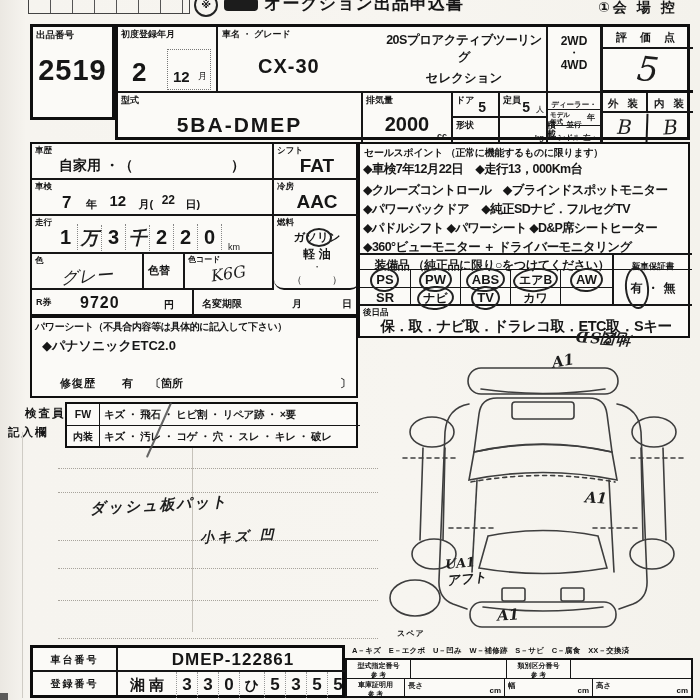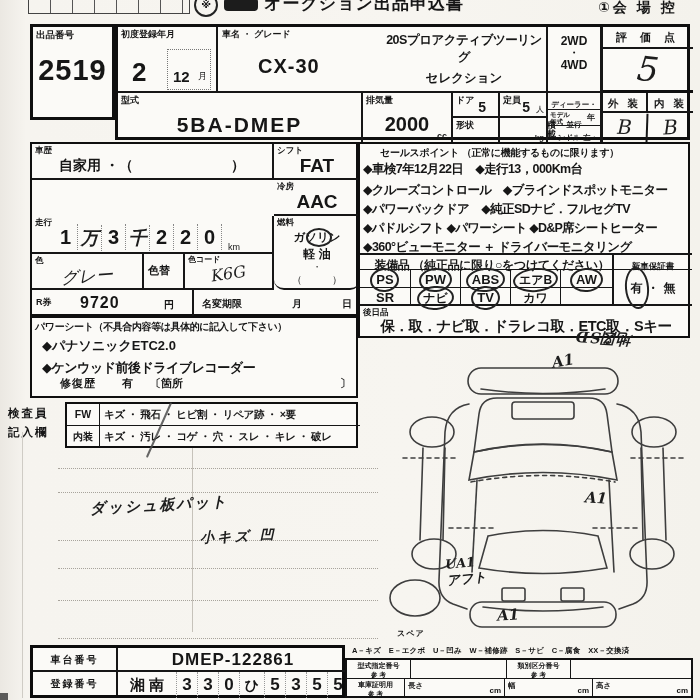--- a/index.html
+++ b/index.html
@@ -128,20 +128,31 @@
 
     <div class="cell" style="left:0;top:0;width:242px;height:36px;border-right:2px solid #161616;border-bottom:2px solid #161616;">
       <div class="l" style="padding:2px 0 0 3px;font-size:8.5px;">車歴</div>
       <div class="c b" style="font-size:14px;margin-top:2px;">自家用 ・（　　　　　　　）</div>
     </div>
     <div class="cell" style="left:242px;top:0;width:86px;height:36px;border-bottom:2px solid #161616;">
       <div class="l" style="padding:2px 0 0 3px;font-size:8.5px;">シフト</div>
       <div class="c b" style="font-size:19px;margin-top:0;">FAT</div>
     </div>
 
+    <div class="cell" style="left:0;top:36px;width:242px;height:36px;border-right:2px solid #161616;border-bottom:2px solid #161616;">
+      <div class="l" style="padding:2px 0 0 3px;font-size:8.5px;">車検</div>
+      <div style="margin-top:1px;padding-left:30px;">
+        <span class="b" style="font-size:17px;">7</span>
+        <span class="b" style="font-size:11px;margin-left:10px;">年</span>
+        <span class="b" style="font-size:15px;margin-left:8px;vertical-align:2px;">12</span>
+        <span class="b" style="font-size:11px;margin-left:8px;">月(</span>
+        <span class="b" style="font-size:12px;vertical-align:4px;margin-left:4px;">22</span>
+        <span class="b" style="font-size:11px;margin-left:6px;">日)</span>
+      </div>
+    </div>
     <div class="cell" style="left:242px;top:36px;width:86px;height:36px;border-bottom:2px solid #161616;">
       <div class="l" style="padding:2px 0 0 3px;font-size:8.5px;">冷房</div>
       <div class="c b" style="font-size:19px;">AAC</div>
     </div>
 
     <div class="cell" style="left:0;top:72px;width:242px;height:38px;border-right:2px solid #161616;border-bottom:2px solid #161616;">
       <div class="l" style="padding:2px 0 0 3px;font-size:8.5px;">走行</div>
       <div class="ab" style="left:22px;top:8px;white-space:nowrap;">
         <span class="digit">1</span><span class="digit hand" style="font-size:18px;">万</span><span class="digit">3</span><span class="digit hand" style="font-size:18px;">千</span><span class="digit">2</span><span class="digit">2</span><span class="digit">0</span><span style="display:inline-block;width:24px;font-size:9px;font-weight:400;text-align:center;vertical-align:-6px;">km</span>
       </div>
@@ -176,21 +187,21 @@
       <div class="cell" style="left:160px;top:0;width:168px;height:26px;border-left:2px solid #161616;">
         <span class="b" style="position:absolute;left:8px;top:7px;font-size:10px;">名変期限</span>
         <span class="b" style="position:absolute;left:98px;top:7px;font-size:10px;">月</span>
         <span class="b" style="position:absolute;right:8px;top:7px;font-size:10px;">日</span>
       </div>
     </div>
   </div>
 
   <div class="cell" style="left:358px;top:142px;width:332px;height:196px;border:2.5px solid #0f0f0f;background:#fbfaf7;">
     <div class="cell" style="left:0;top:0;width:332px;height:111px;border-bottom:2px solid #161616;">
-      <div class="b" style="font-size:10px;padding:2px 0 0 20px;letter-spacing:-0.3px;">セールスポイント （正常に機能するものに限ります）</div>
+      <div class="b" style="font-size:10px;padding:2px 0 0 4px;letter-spacing:-0.3px;">セールスポイント （正常に機能するものに限ります）</div>
       <div class="b" style="font-size:12.5px;padding-left:3px;margin-top:1px;letter-spacing:-0.6px;">◆車検7年12月22日　◆走行13，000Km台</div>
       <div class="b" style="font-size:12.5px;padding-left:3px;margin-top:4px;letter-spacing:-0.8px;">◆クルーズコントロール　◆ブラインドスポットモニター</div>
       <div class="b" style="font-size:12.5px;padding-left:3px;margin-top:2px;letter-spacing:-0.6px;">◆パワーバックドア　◆純正SDナビ．フルセグTV</div>
       <div class="b" style="font-size:12.5px;padding-left:3px;margin-top:2px;letter-spacing:-0.8px;">◆パドルシフト ◆パワーシート ◆D&amp;P席シートヒーター</div>
       <div class="b" style="font-size:12.5px;padding-left:3px;margin-top:2px;letter-spacing:-0.6px;">◆360°ビューモニター ＋ ドライバーモニタリング</div>
     </div>
     <div class="cell c" style="left:0;top:111px;width:254px;height:15px;border-right:2px solid #161616;border-bottom:1.5px solid #161616;">
       <span class="b" style="font-size:12px;line-height:15px;letter-spacing:-0.3px;margin-left:12px;">装備品 （純正品に限り○をつけてください）</span>
     </div>
     <div class="cell c" style="left:254px;top:111px;width:78px;height:15px;border-bottom:1.5px solid #161616;">
@@ -217,29 +228,28 @@
 
     <div class="cell" style="left:0;top:162px;width:332px;height:34px;">
       <div class="l" style="padding:2px 0 0 3px;font-size:8.5px;">後日品</div>
       <div class="c b" style="font-size:14.5px;letter-spacing:-0.5px;margin-top:0;">保．取．ナビ取．ドラレコ取．ETC取．Sキー</div>
     </div>
   </div>
 
   <div class="cell" style="left:30px;top:316px;width:328px;height:82px;border:2.5px solid #0f0f0f;background:#fbfaf7;">
     <div class="b" style="font-size:10px;padding:2px 0 0 3px;letter-spacing:-0.4px;">パワーシート（不具合内容等は具体的に記入して下さい）</div>
     <div class="b" style="font-size:13px;padding-left:10px;margin-top:3px;">◆パナソニックETC2.0</div>
-    <div class="b" style="font-size:13px;padding-left:10px;margin-top:4px;letter-spacing:-0.5px;">◆ケンウッド前後ドライブレコーダー</div>
     <span class="b" style="position:absolute;left:28px;bottom:5px;font-size:11px;letter-spacing:1px;">修復歴</span>
     <span class="b" style="position:absolute;left:90px;bottom:5px;font-size:11px;">有</span>
     <span class="b" style="position:absolute;left:118px;bottom:5px;font-size:11px;">〔箇所</span>
     <span class="b" style="position:absolute;right:5px;bottom:5px;font-size:11px;">〕</span>
   </div>
 
   <div class="ab" style="left:8px;top:406px;">
-    <div class="b" style="font-size:11.5px;letter-spacing:2px;">検査員</div>
+    <div class="b" style="font-size:11.5px;letter-spacing:2px;margin-left:17px;">検査員</div>
     <div class="b" style="font-size:11.5px;letter-spacing:2px;margin-top:4px;">記入欄</div>
   </div>
   <div class="cell" style="left:65px;top:402px;width:293px;height:46px;border:2px solid #0f0f0f;background:#fbfaf7;">
     <div class="cell c" style="left:0;top:0;width:33px;height:21.5px;border-right:1.5px solid #161616;border-bottom:1.5px solid #161616;"><span class="b" style="font-size:10.5px;line-height:21px;">FW</span></div>
     <div class="cell" style="left:33px;top:0;width:260px;height:21.5px;border-bottom:1.5px solid #161616;"><span class="b" style="font-size:10.5px;line-height:21px;padding-left:4px;letter-spacing:-0.3px;white-space:nowrap;">キズ ・ 飛石 ・ ヒビ割 ・ リペア跡 ・ ×要</span></div>
     <div class="cell c" style="left:0;top:21.5px;width:33px;height:21.5px;border-right:1.5px solid #161616;"><span class="b" style="font-size:10px;line-height:21px;">内装</span></div>
     <div class="cell" style="left:33px;top:21.5px;width:260px;height:21.5px;"><span class="b" style="font-size:10.5px;line-height:21px;padding-left:4px;letter-spacing:-0.3px;white-space:nowrap;">キズ ・ 汚レ ・ コゲ ・ 穴 ・ スレ ・ キレ ・ 破レ</span></div>
   </div>
   <div class="ab" style="left:158px;top:400px;width:2px;height:60px;background:#4c4c4c;transform:rotate(24deg);opacity:.85;border-radius:2px;"></div>
 

